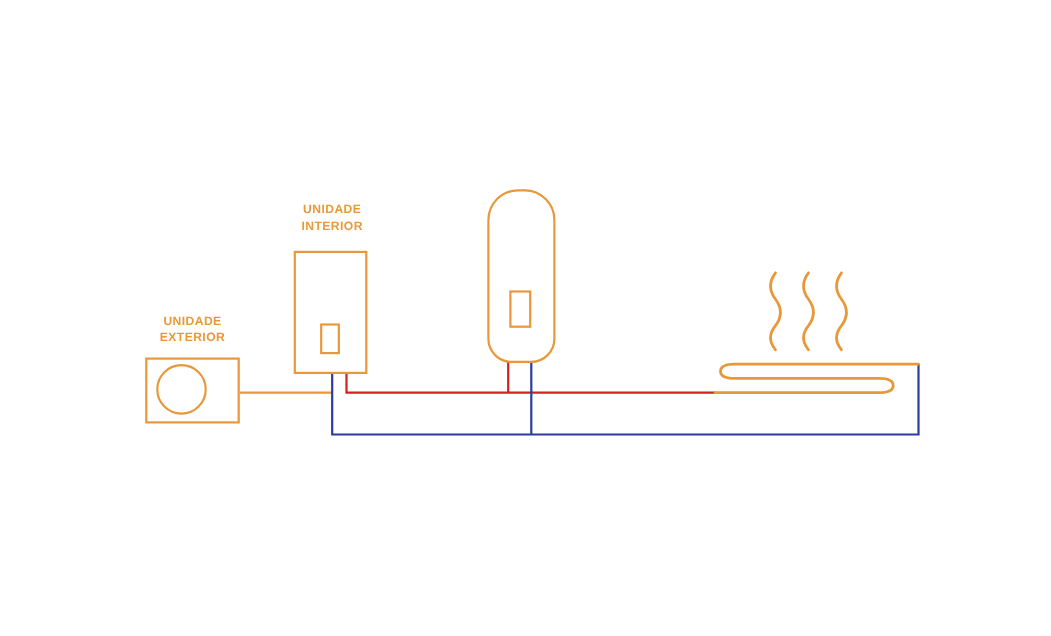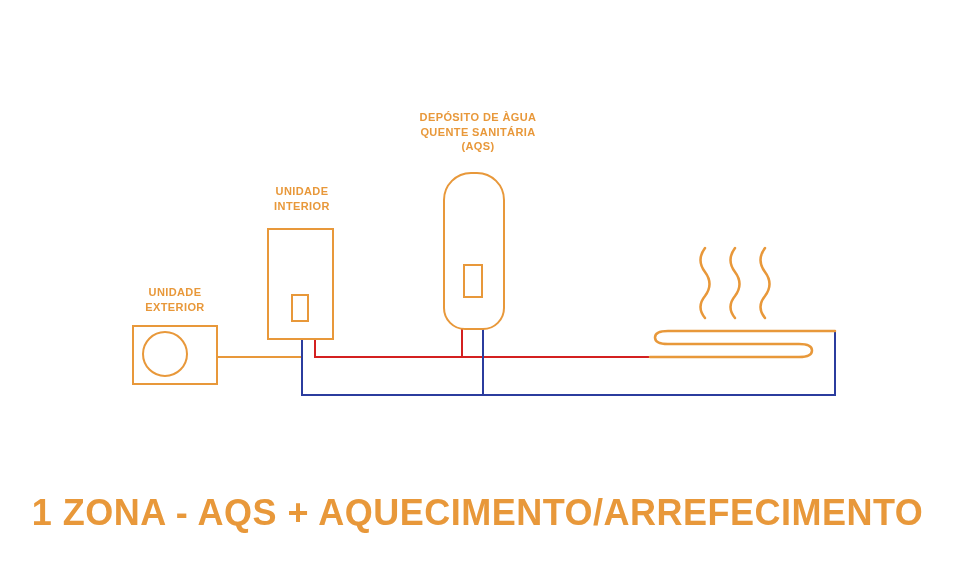--- a/index.html
+++ b/index.html
@@ -120,19 +120,15 @@
   </div>
 
   <div class="shape tank">
     <div class="tank-panel"></div>
   </div>
 
   <div class="label label-outdoor">UNIDADE
 EXTERIOR</div>
   <div class="label label-indoor">UNIDADE
 INTERIOR</div>
-  <div class="label label-tank">DEPÓSITO DE ÀGUA
-QUENTE SANITÁRIA
-(AQS)</div>
 
-  <div class="diagram-title">1 ZONA - AQS + AQUECIMENTO/ARREFECIMENTO</div>
 
 </div>
 
 </body></html>

